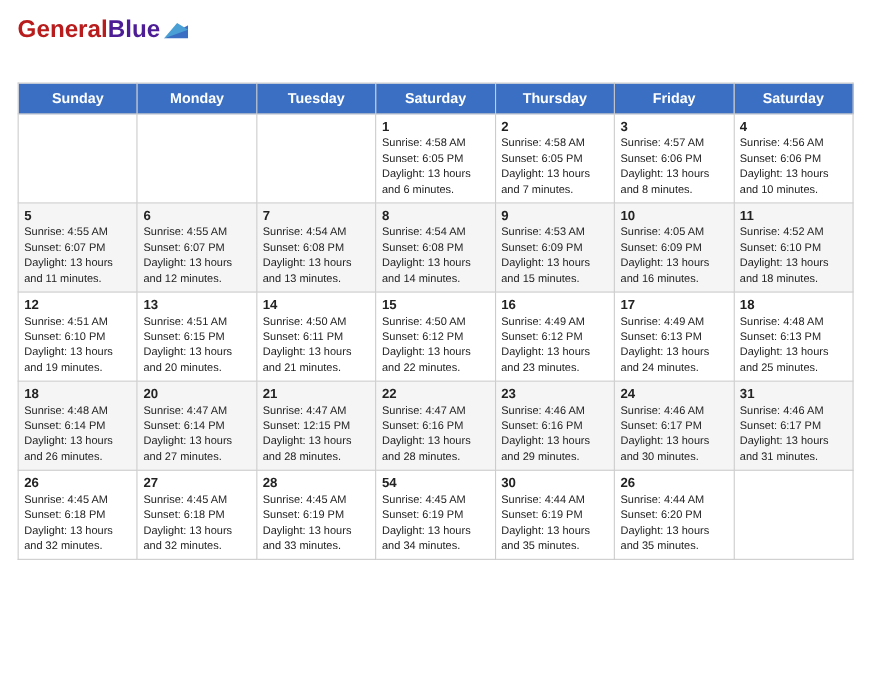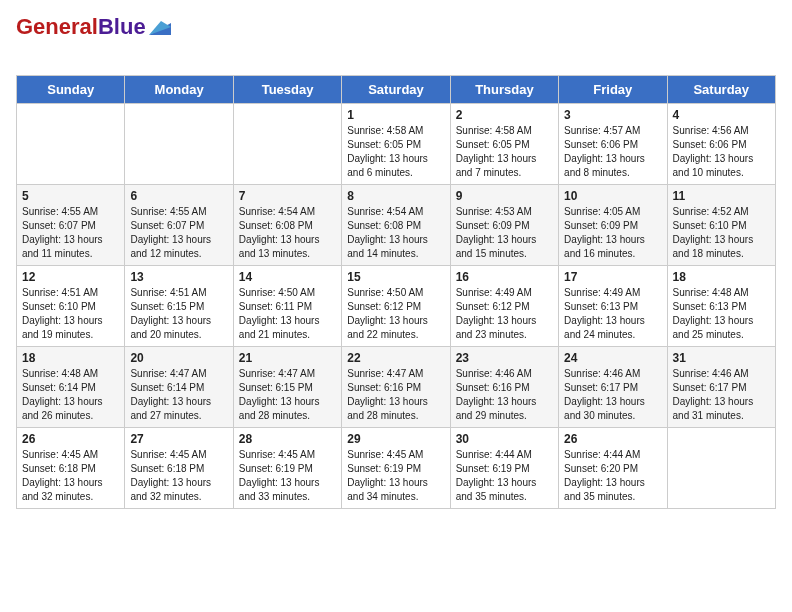--- a/index.html
+++ b/index.html
@@ -265,21 +265,21 @@
         <td>
           <span class="day-num">20</span>
           <div class="day-info">Sunrise: 4:47 AM
 Sunset: 6:14 PM
 Daylight: 13 hours
 and 27 minutes.</div>
         </td>
         <td>
           <span class="day-num">21</span>
           <div class="day-info">Sunrise: 4:47 AM
-Sunset: 6:15 PM
+Sunset: 12:15 PM
 Daylight: 13 hours
 and 28 minutes.</div>
         </td>
         <td>
           <span class="day-num">22</span>
           <div class="day-info">Sunrise: 4:47 AM
 Sunset: 6:16 PM
 Daylight: 13 hours
 and 28 minutes.</div>
         </td>
@@ -321,21 +321,21 @@
 and 32 minutes.</div>
         </td>
         <td>
           <span class="day-num">28</span>
           <div class="day-info">Sunrise: 4:45 AM
 Sunset: 6:19 PM
 Daylight: 13 hours
 and 33 minutes.</div>
         </td>
         <td>
-          <span class="day-num">29</span>
+          <span class="day-num">54</span>
           <div class="day-info">Sunrise: 4:45 AM
 Sunset: 6:19 PM
 Daylight: 13 hours
 and 34 minutes.</div>
         </td>
         <td>
           <span class="day-num">30</span>
           <div class="day-info">Sunrise: 4:44 AM
 Sunset: 6:19 PM
 Daylight: 13 hours

